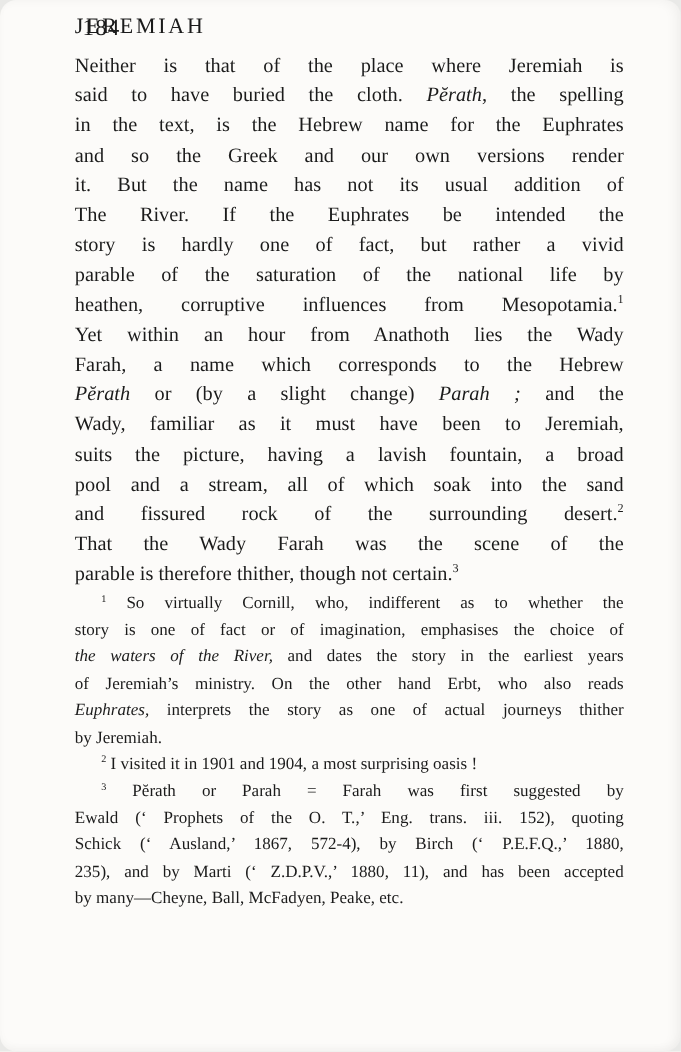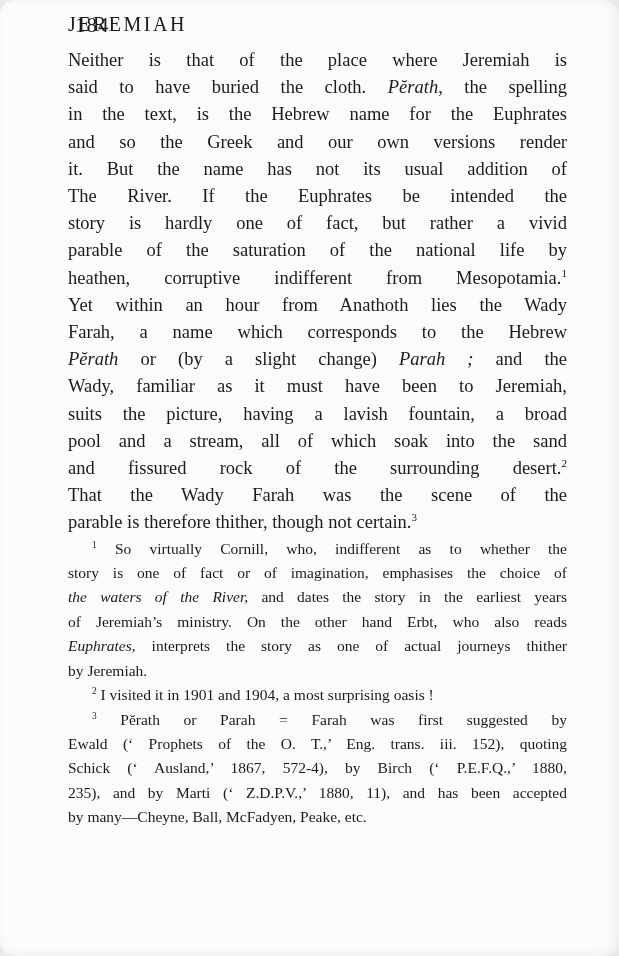--- a/index.html
+++ b/index.html
@@ -77,21 +77,21 @@
   <div class="column">
     <div class="body-text">
         <div class="tline"><span>Neither is that of the place where Jeremiah is</span></div>
         <div class="tline"><span>said to have buried the cloth.  </span><span class="it">Pĕrath</span><span>, the spelling</span></div>
         <div class="tline"><span>in the text, is the Hebrew name for the Euphrates</span></div>
         <div class="tline"><span>and so the Greek and our own versions render</span></div>
         <div class="tline"><span>it.  But the name has not its usual addition of</span></div>
         <div class="tline"><span>The River.  If the Euphrates be intended the</span></div>
         <div class="tline"><span>story is hardly one of fact, but rather a vivid</span></div>
         <div class="tline"><span>parable of the saturation of the national life by</span></div>
-        <div class="tline"><span>heathen, corruptive indifferent from Mesopotamia.</span><span class="sup">1</span></div>
+        <div class="tline"><span>heathen, corruptive influences from Mesopotamia.</span><span class="sup">1</span></div>
         <div class="tline"><span>Yet within an hour from Anathoth lies the Wady</span></div>
         <div class="tline"><span>Farah, a name which corresponds to the Hebrew</span></div>
         <div class="tline"><span class="it">Pĕrath</span><span> or (by a slight change) </span><span class="it">Parah ;</span><span> and the</span></div>
         <div class="tline"><span>Wady, familiar as it must have been to Jeremiah,</span></div>
         <div class="tline"><span>suits the picture, having a lavish fountain, a broad</span></div>
         <div class="tline"><span>pool and a stream, all of which soak into the sand</span></div>
         <div class="tline"><span>and fissured rock of the surrounding desert.</span><span class="sup">2</span></div>
         <div class="tline"><span>That the Wady Farah was the scene of the</span></div>
         <div class="tline last"><span>parable is therefore thither, though not certain.</span><span class="sup">3</span></div>
       </div>

